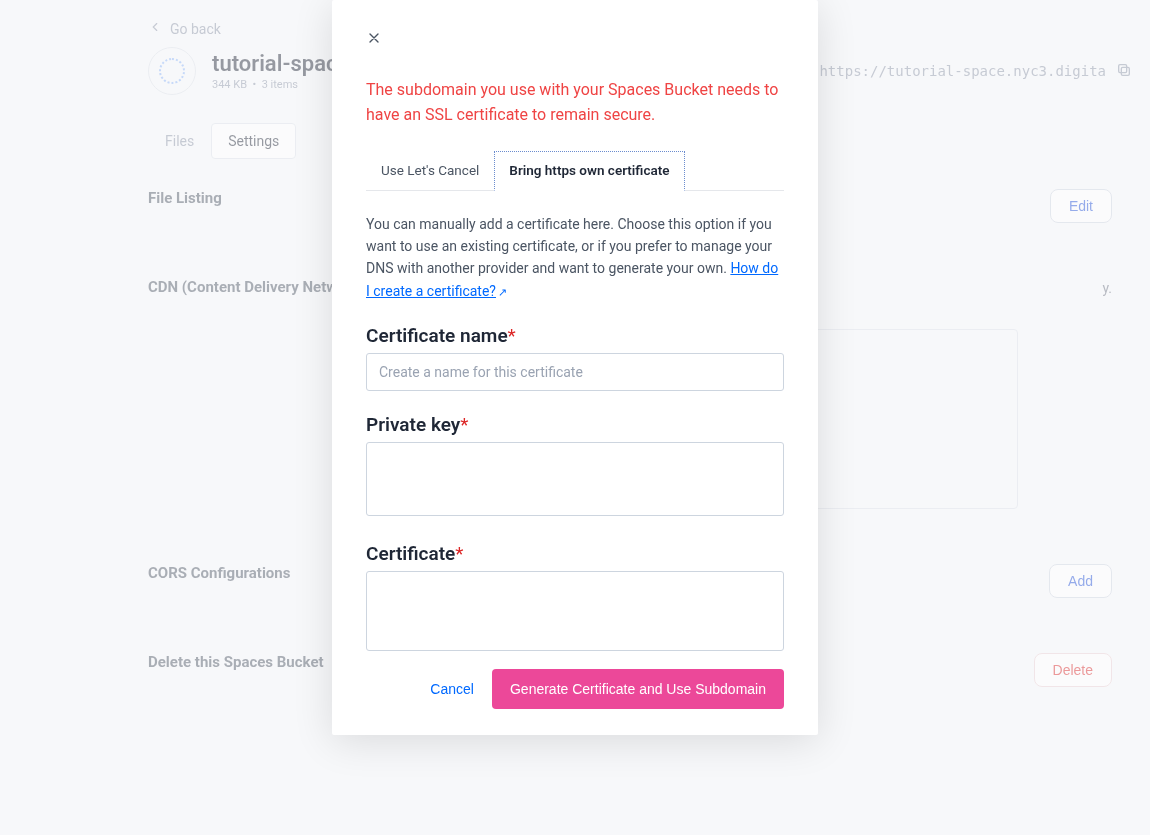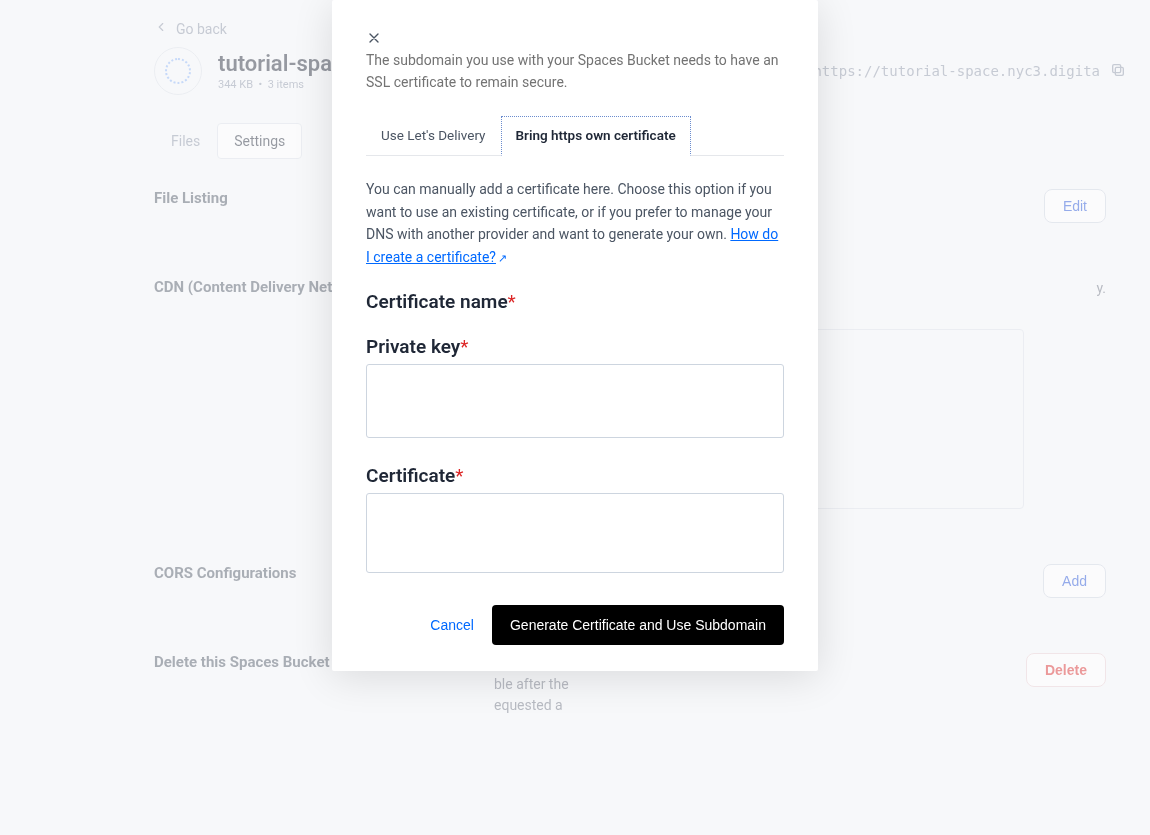--- a/index.html
+++ b/index.html
@@ -8,21 +8,21 @@
     background: #f7f8fa;
     width: 1150px;
     height: 835px;
     overflow: hidden;
     color: #1f2736;
     position: relative;
   }
 
   
   .bg-page {
-    padding: 20px 24px;
+    padding: 20px 18px;
     filter: blur(0);
   }
   .bg-overlay {
     position: absolute;
     inset: 0;
     background: rgba(247,248,250,0.55);
     z-index: 5;
     pointer-events: none;
   }
 
@@ -120,21 +120,21 @@
     margin-left: 16px;
   }
   .btn-outline {
     border: 1px solid #cdd5df;
     background: #fff;
     color: #1d4ed8;
     padding: 8px 18px;
     border-radius: 8px;
     font-size: 14px;
   }
-  .btn-outline.danger { color: #dc2626; border-color: #e9cfd2; font-weight: bold; }
+  .btn-outline.danger { color: #dc2626; border-color: #e9cfd2; }
 
   .cdn-box {
     border: 1px solid #dbe1e8;
     border-radius: 4px;
     width: 530px;
     height: 180px;
   }
 
   
   .modal {
@@ -158,22 +158,23 @@
     font-size: 20px;
     font-weight: 600;
     color: #1f2736;
   }
   .close-btn {
     cursor: pointer;
   }
   .close-btn svg { width: 16px; height: 16px; stroke: #4b5563; stroke-width: 2; }
 
   .modal-desc {
-    font-size: 14px;
-    color: #737373;
+    margin-top: 28px;
+    font-size: 16px;
+    color: #ef4444;
     line-height: 1.55;
   }
 
   .modal-tabs {
     display: flex;
     margin-top: 22px;
     border-bottom: 1px solid #e5e7eb;
   }
   .modal-tab {
     padding: 10px 14px 12px 14px;
@@ -230,33 +231,33 @@
     height: 80px;
     resize: none;
   }
   .textarea-input.short { height: 74px; }
 
   .modal-footer {
     display: flex;
     justify-content: flex-end;
     align-items: center;
     gap: 14px;
-    margin-top: 28px;
+    margin-top: 14px;
   }
   .btn-link {
     background: none;
     border: none;
     color: #0069ff;
     font-size: 14px;
     font-weight: 500;
     cursor: pointer;
     padding: 10px 4px;
   }
   .btn-primary {
-    background: #000000;
+    background: #ec4899;
     color: #fff;
     border: none;
     border-radius: 4px;
     padding: 12px 18px;
     font-size: 14px;
     font-weight: 500;
     cursor: pointer;
   }
 </style>
 </head>
@@ -340,32 +341,33 @@
     <div class="close-btn">
       <svg viewBox="0 0 24 24" fill="none">
           <path d="M6 6l12 12M18 6L6 18" stroke-linecap="round"></path>
         </svg>
     </div>
   </div>
 
   <div class="modal-desc">The subdomain you use with your Spaces Bucket needs to have an SSL certificate to remain secure.</div>
 
   <div class="modal-tabs">
-    <div class="modal-tab">Use Let's Delivery</div>
+    <div class="modal-tab">Use Let's Cancel</div>
     <div class="modal-tab active">Bring https own certificate</div>
   </div>
 
   <div class="tab-content">
     <span>You can manually add a certificate here. Choose this option if you want to use an existing certificate, or if you prefer to manage your DNS with another provider and want to generate your own. </span><a href="#"><span>How do I create a certificate?</span></a><span class="ext-icon">↗</span>
   </div>
 
   <div class="form-group">
     <label class="form-label">
       <span>Certificate name</span><span class="req">*</span>
     </label>
+    <input type="text" class="text-input" placeholder="Create a name for this certificate" style="">
   </div>
 
   <div class="form-group">
     <label class="form-label">
       <span>Private key</span><span class="req">*</span>
     </label>
     <textarea class="textarea-input short" style=""></textarea>
   </div>
 
   <div class="form-group">

